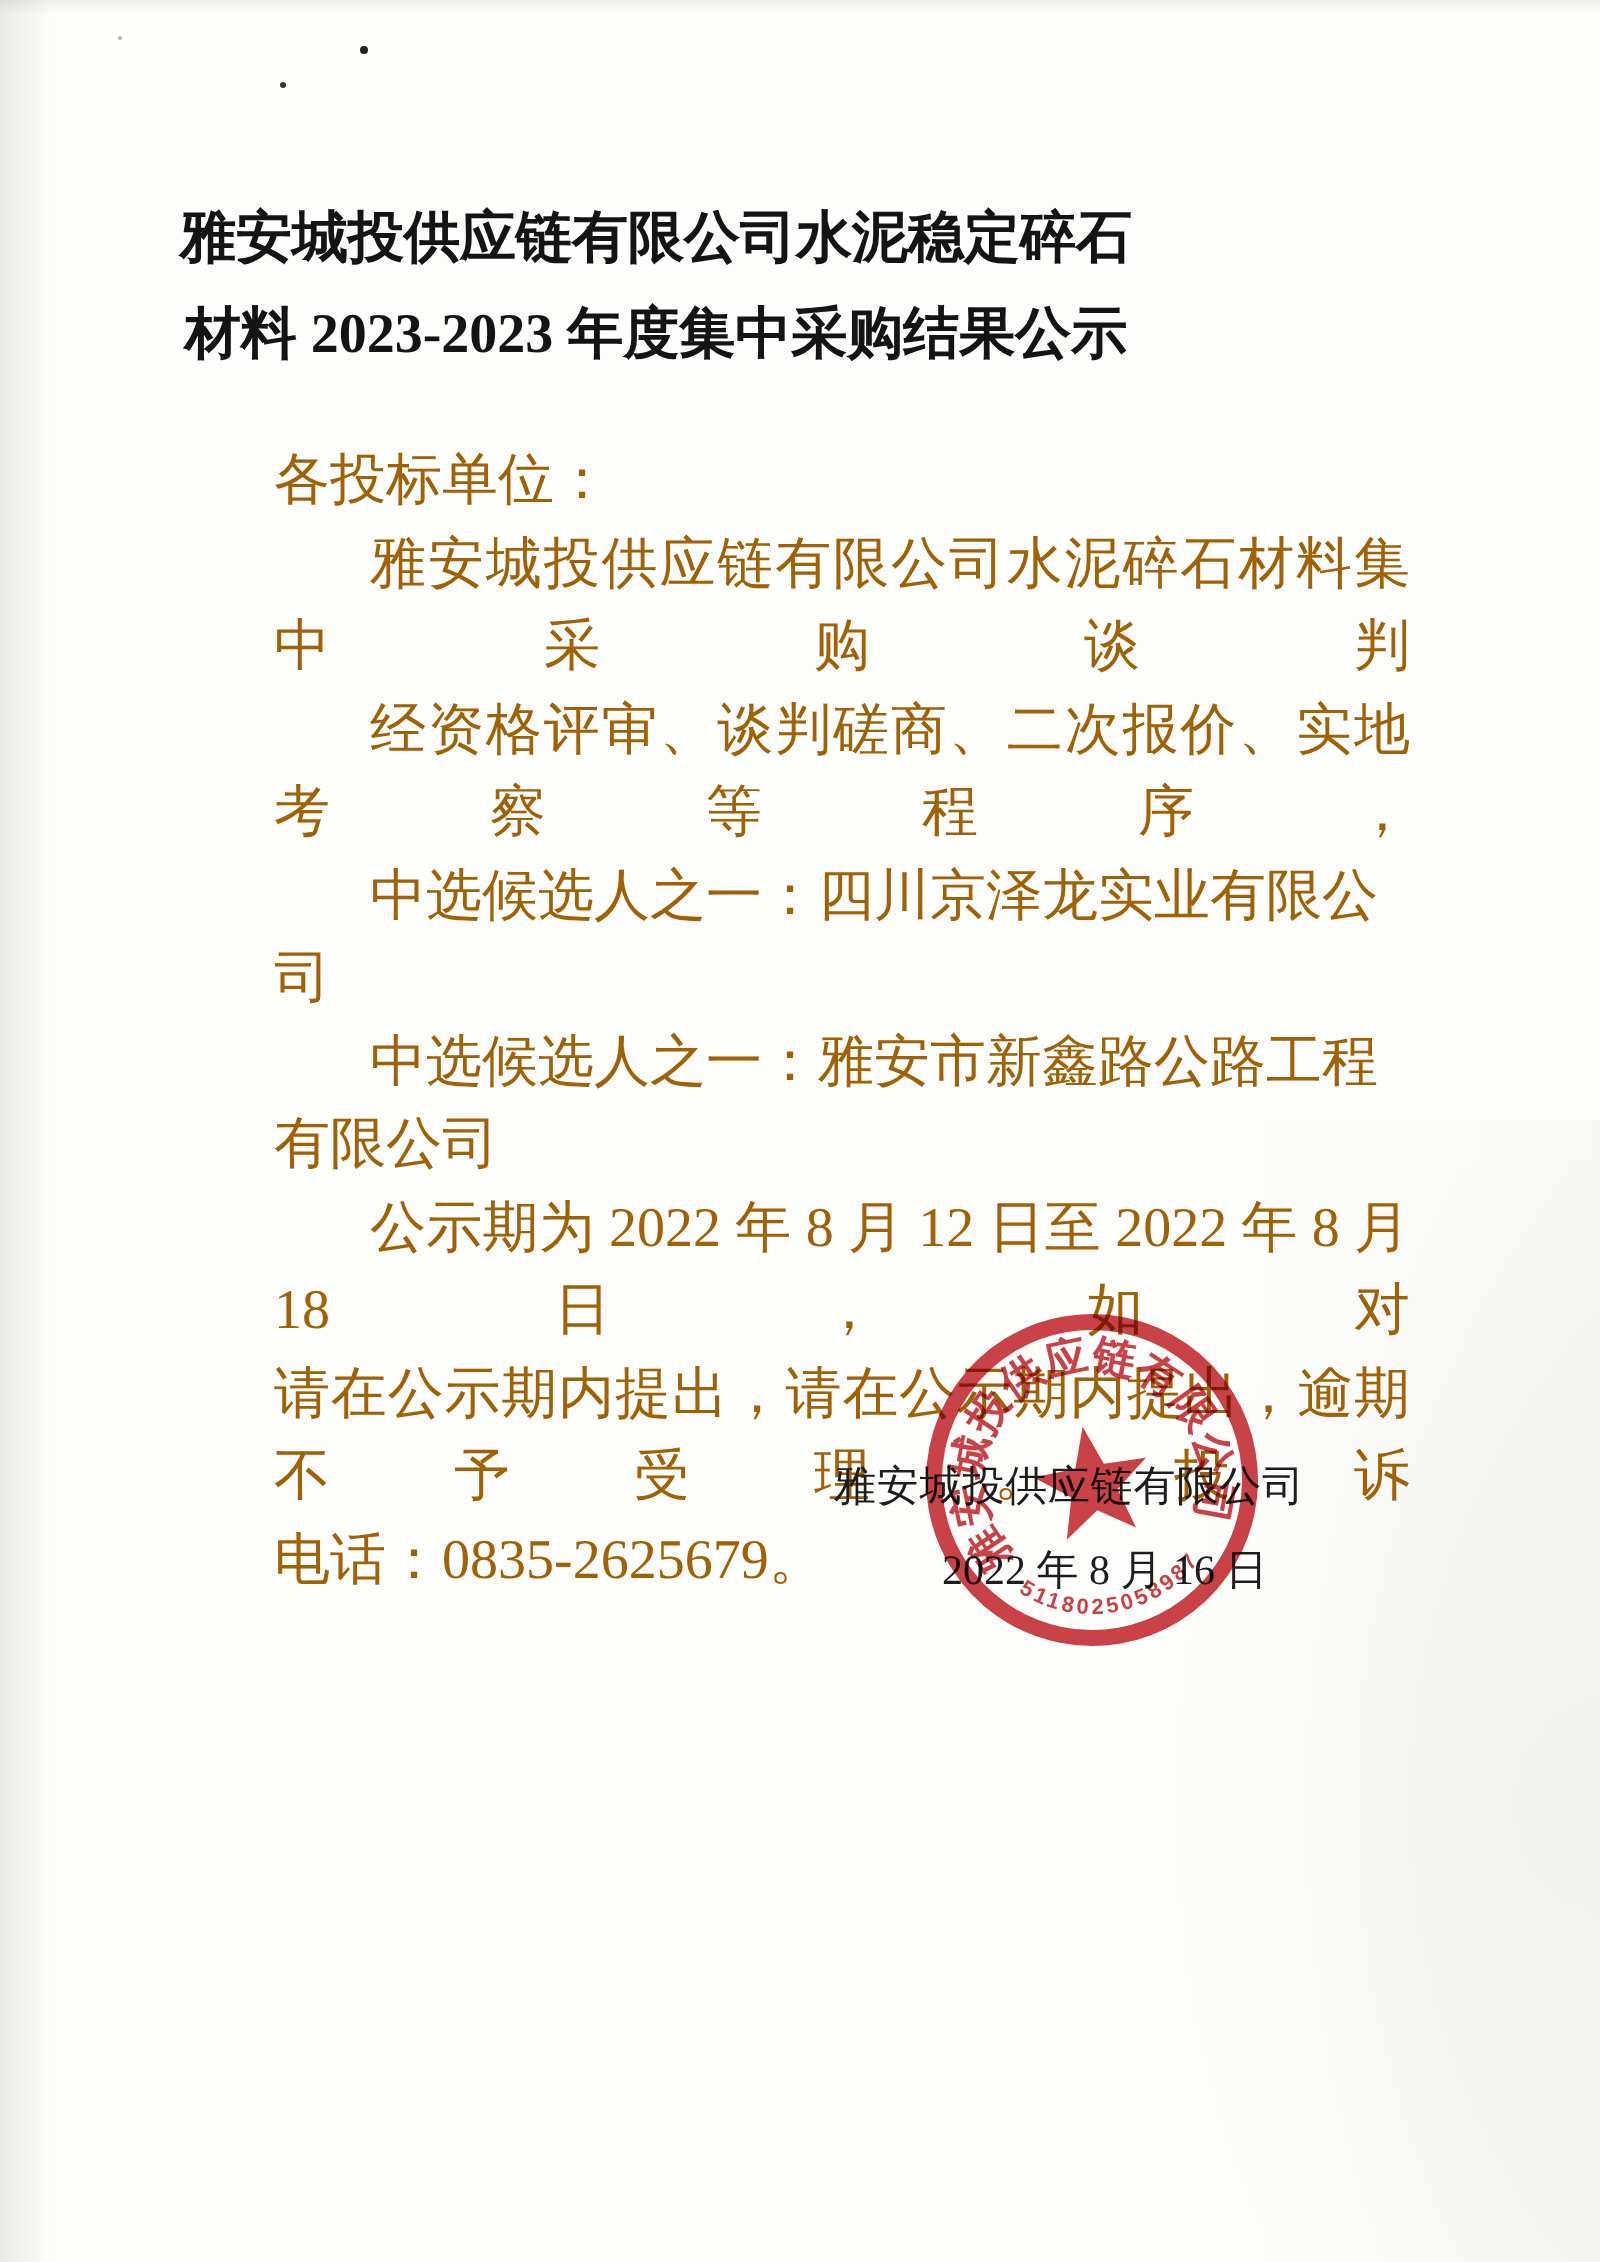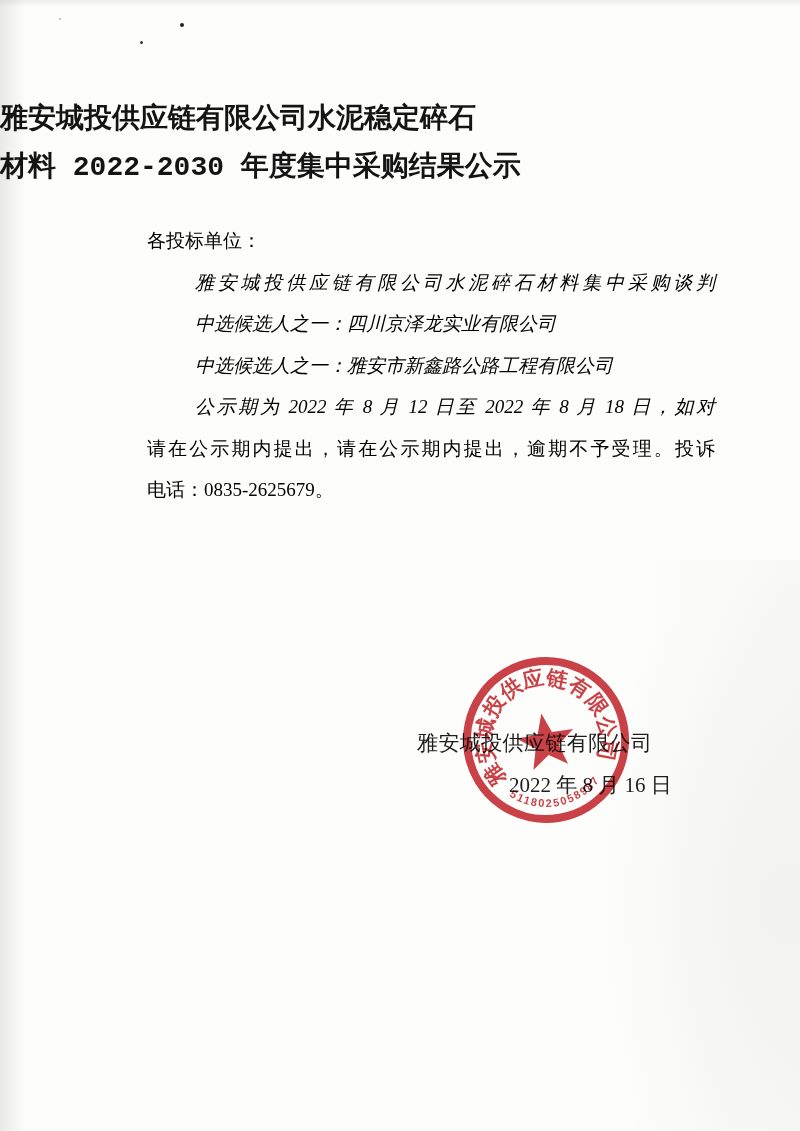--- a/index.html
+++ b/index.html
@@ -31,50 +31,50 @@
     pointer-events:none;
   }
   .speck { position:absolute; border-radius:50%; }
   .speck-1 { left:180px; top:23px; width:4px; height:4px; background:#24211f; }
   .speck-2 { left:140px; top:41px; width:3px; height:3px; background:#3a3733; }
   .speck-3 { left:59px;  top:18px; width:2px; height:2px; background:#b6b2ac; }
 
   .doc-title {
     position:absolute; top:96px; left:0; width:656px;
     margin:0;
-    text-align:left;
-    font-family:Liberation Mono, monospace;
+    text-align:center;
+    font-family:Liberation Serif, serif;
     font-weight:bold;
     font-size:28px;
     line-height:48px;
     color:#141414;
     letter-spacing:0;
   }
 
   .body-text {
-    position:absolute; left:147px; top:220px; width:568px;
-    font-size:19px;
+    position:absolute; left:137px; top:220px; width:568px;
+    font-size:28px;
     line-height:41.5px;
-    color:#000000;
+    color:#a16207;
   }
   .line { min-height:41.5px; }
-  .line.indent { text-indent:48px;font-style:italic; }
+  .line.indent { text-indent:48px; }
   .line.fill {
     text-align:justify;
     text-align-last:justify;
     -moz-text-align-last:justify;
   }
 
   .sig-company {
     position:absolute; left:417px; top:729px;
     font-size:21px; line-height:28px; letter-spacing:0.4px;
   }
   .sig-date {
     position:absolute; left:471px; top:771px;
-    font-size:21px; line-height:28px;margin-left:38px;
+    font-size:21px; line-height:28px;
   }
 
   .stamp {
     position:absolute; left:458px; top:652px;
     width:176px; height:176px;
     transform:rotate(-10deg);
     mix-blend-mode:multiply;
     opacity:0.88;
   }
   .stamp text {
@@ -89,27 +89,28 @@
 
   <div class="edge-left"></div>
   <div class="edge-top"></div>
   <div class="edge-right-texture"></div>
   <div class="speck speck-1"></div>
   <div class="speck speck-2"></div>
   <div class="speck speck-3"></div>
 
   <h1 class="doc-title">
     <div>雅安城投供应链有限公司水泥稳定碎石</div>
-    <div>材料 2022-2030 年度集中采购结果公示</div>
+    <div>材料 2023-2023 年度集中采购结果公示</div>
   </h1>
 
   <div class="body-text">
     <div class="line">各投标单位：</div>
     <div>
         <div class="line indent fill">雅安城投供应链有限公司水泥碎石材料集中采购谈判</div>
+        <div class="line indent fill">经资格评审、谈判磋商、二次报价、实地考察等程序，</div>
         <div class="line indent">中选候选人之一：四川京泽龙实业有限公司</div>
         <div class="line indent">中选候选人之一：雅安市新鑫路公路工程有限公司</div>
         <div class="line indent fill">公示期为 2022 年 8 月 12 日至 2022 年 8 月 18 日，如对</div>
         <div class="line fill">请在公示期内提出，请在公示期内提出，逾期不予受理。投诉</div>
         <div class="line">电话：0835-2625679。</div>
       </div>
   </div>
 
   <div class="sig-company">雅安城投供应链有限公司</div>
   <div class="sig-date">2022 年 8 月 16 日</div>

